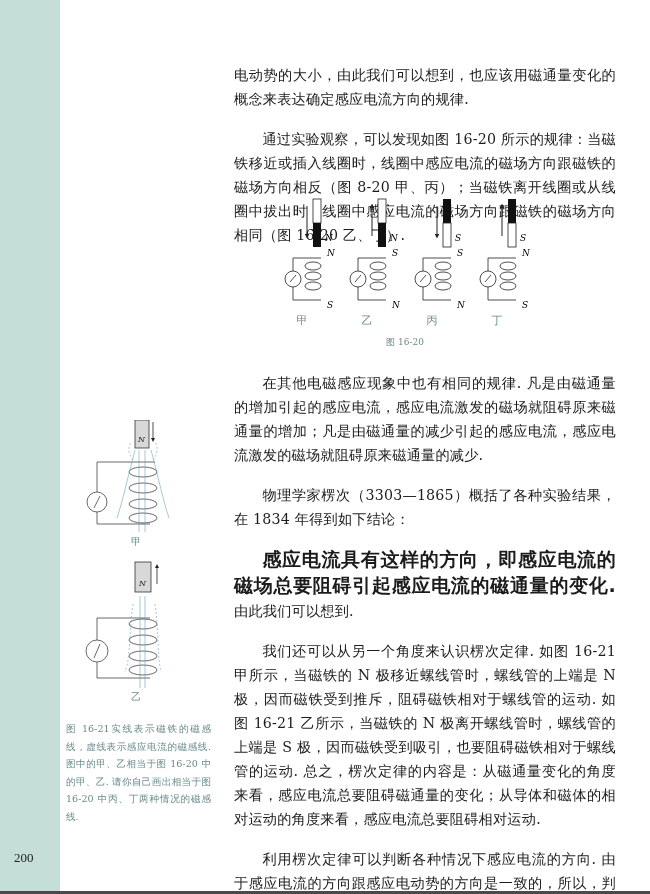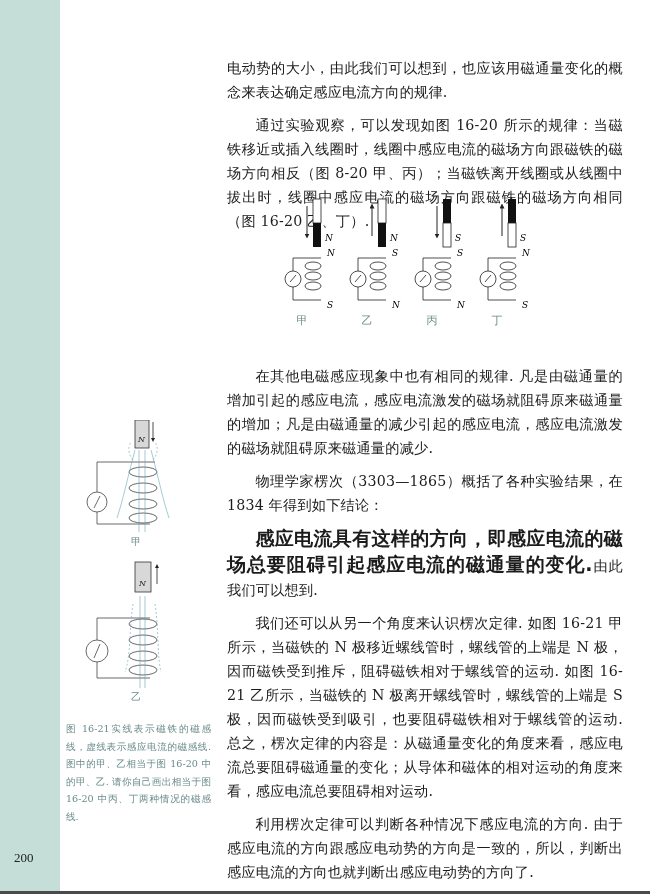--- a/index.html
+++ b/index.html
@@ -2,21 +2,21 @@
 <html><head>
 <meta charset="utf-8">
 <style>
   html, body { margin:0; padding:0; }
   body { width:650px; height:894px; position:relative; background:#ffffff; overflow:hidden;
          font-family:"DejaVu Serif", "Liberation Serif", serif; color:#1c1c1c; }
   .margin-strip { position:absolute; left:0; top:0; width:60px; height:891px; background:#c5ded8; }
   .bottom-bar { position:absolute; left:0; right:0; top:891px; height:3px; background:#4a4a4a; }
   .page-number { position:absolute; left:14px; top:850px; font-family:Liberation Serif, serif; font-size:13px; color:#222; }
   .main { position:absolute; left:218px; top:47px; width:414px; }
-  .p { font-size:14.2px; line-height:24px; margin:9px; text-align:justify; letter-spacing:0.2px; }
+  .p { font-size:14.2px; line-height:24px; margin:16px; text-align:justify; letter-spacing:0.2px; }
   .indent { text-indent:2em; }
   .bold { font-family:"DejaVu Sans", "Liberation Sans", sans-serif; font-weight:bold; font-size:19px; }
   .fig20 { position:absolute; left:265px; top:196px; width:280px; height:160px; }
   .fig20 .panel-label { position:absolute; top:117px; font-size:11px; color:#6a8a8a; width:30px; text-align:center; }
   .fig20 .caption { position:absolute; left:0; width:280px; top:140px; text-align:center; font-size:9px; color:#6a8a8a; }
   .side-fig { position:absolute; left:65px; width:150px; }
   .side-fig .panel-label { position:absolute; font-size:10px; color:#6a8a8a; }
   .side-caption { position:absolute; left:66px; top:720px; width:145px; font-size:9.6px; line-height:17.5px; color:#6a8a8a; text-align:justify; }
   .side-caption .cap-num { }
   svg text { font-family:"DejaVu Serif", serif; font-style:italic; }
@@ -102,20 +102,21 @@
       <ellipse cx="48" cy="80" rx="8" ry="4" fill="none" stroke="#222" stroke-width="0.8"></ellipse>
       <ellipse cx="48" cy="90" rx="8" ry="4" fill="none" stroke="#222" stroke-width="0.8"></ellipse>
       <text x="62" y="60" font-size="9">N</text>
       <text x="62" y="112" font-size="9">S</text>
     </g>
   </svg>
   <div class="panel-label" style="left:22px">甲</div>
   <div class="panel-label" style="left:87px">乙</div>
   <div class="panel-label" style="left:152px">丙</div>
   <div class="panel-label" style="left:217px">丁</div>
+  <div class="caption">图 16-20</div>
 </div>
 
 <div class="main" style="top:355px">
   <p class="p indent">在其他电磁感应现象中也有相同的规律. 凡是由磁通量的增加引起的感应电流，感应电流激发的磁场就阻碍原来磁通量的增加；凡是由磁通量的减少引起的感应电流，感应电流激发的磁场就阻碍原来磁通量的减少.</p>
   <p class="p indent">物理学家楞次（3303—1865）概括了各种实验结果，在 1834 年得到如下结论：</p>
   <p class="p indent"><span class="bold">感应电流具有这样的方向，即感应电流的磁场总要阻碍引起感应电流的磁通量的变化.</span><span>由此我们可以想到.</span></p>
   <p class="p indent">我们还可以从另一个角度来认识楞次定律. 如图 16-21 甲所示，当磁铁的 N 极移近螺线管时，螺线管的上端是 N 极，因而磁铁受到推斥，阻碍磁铁相对于螺线管的运动. 如图 16-21 乙所示，当磁铁的 N 极离开螺线管时，螺线管的上端是 S 极，因而磁铁受到吸引，也要阻碍磁铁相对于螺线管的运动. 总之，楞次定律的内容是：从磁通量变化的角度来看，感应电流总要阻碍磁通量的变化；从导体和磁体的相对运动的角度来看，感应电流总要阻碍相对运动.</p>
   <p class="p indent">利用楞次定律可以判断各种情况下感应电流的方向. 由于感应电流的方向跟感应电动势的方向是一致的，所以，判断出感应电流的方向也就判断出感应电动势的方向了.</p>
 </div>
 

